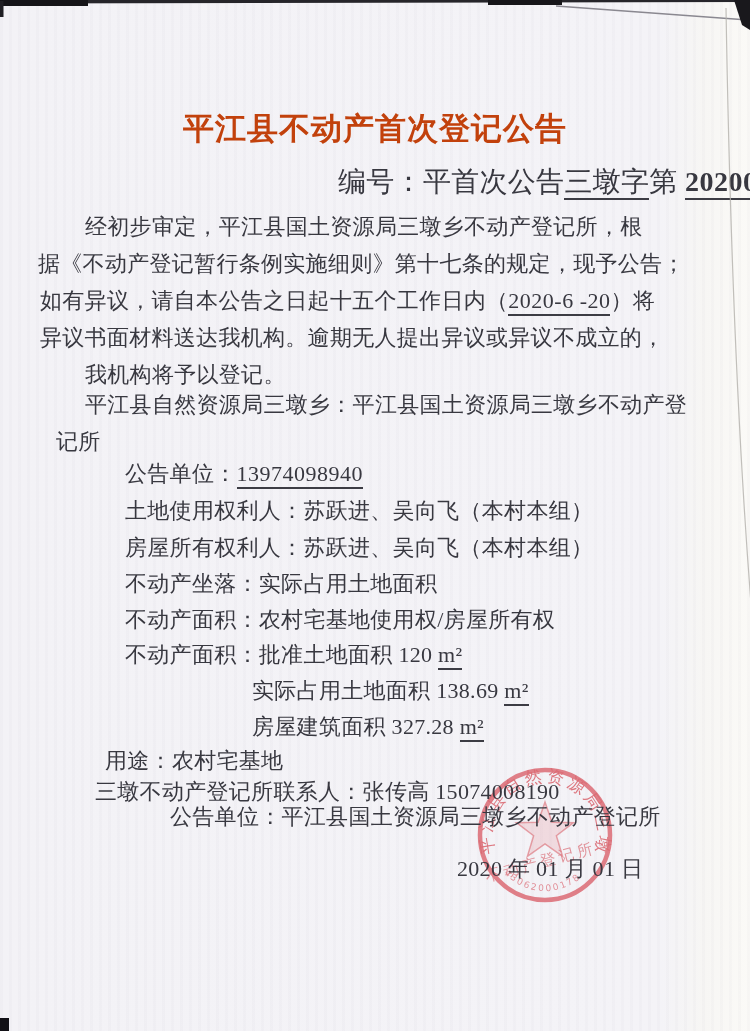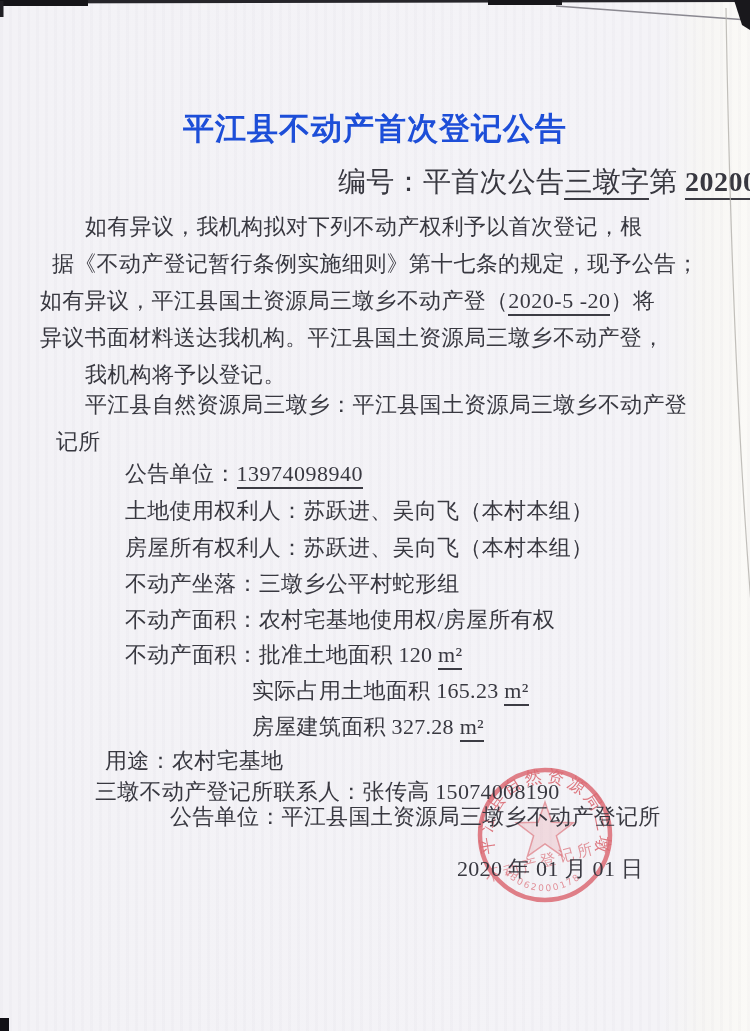--- a/index.html
+++ b/index.html
@@ -14,21 +14,21 @@
       repeating-linear-gradient(90deg, rgba(110,105,130,0.028) 0px, rgba(110,105,130,0.028) 3px, rgba(255,255,255,0) 3px, rgba(255,255,255,0) 9px),
       linear-gradient(90deg,#f3f2f6 0%,#f4f3f7 88%,#f7f6f4 94%,#fbfaf7 100%),
       #f4f3f7;
   }
   .txt{
     position:absolute;z-index:2;color:#383840;font-size:22px;line-height:1;
     letter-spacing:0.3px;white-space:nowrap;
   }
   .doc-title{
     left:0;right:0;top:113px;text-align:center;
-    font-size:31px;font-weight:bold;letter-spacing:1px;color:#1d4ed8;
+    font-size:31px;font-weight:bold;letter-spacing:1px;color:#c2410c;
   }
   .serial{top:168px;left:338px;font-size:28px;}
   .u{border-bottom:2px solid #3c3c44;padding-bottom:1px;}
   .code{font-weight:bold;letter-spacing:0.5px;}
   .num{letter-spacing:0.5px;}
   .seal-wrap{position:absolute;left:470px;top:760px;z-index:1;opacity:0.92;}
   .artifacts{position:absolute;inset:0;z-index:3;pointer-events:none;}
 </style>
 </head>
 <body>
@@ -52,45 +52,45 @@
     </text>
   </svg>
 </div>
 
 <div class="txt doc-title">平江县不动产首次登记公告</div>
 
 <div class="txt serial">
   <span>编号：平首次公告</span><span class="u">三墩字</span><span>第 </span><span class="u code">2020002</span><span> 号</span>
 </div>
 
-<div class="txt" style="left:85px;top:216px">如有异议，我机构拟对下列不动产权利予以首次登记，根</div>
-<div class="txt" style="left:52px;top:253px">据《不动产登记暂行条例实施细则》第十七条的规定，现予公告；</div>
+<div class="txt" style="left:85px;top:216px">经初步审定，平江县国土资源局三墩乡不动产登记所，根</div>
+<div class="txt" style="left:38px;top:253px">据《不动产登记暂行条例实施细则》第十七条的规定，现予公告；</div>
 <div class="txt" style="left:40px;top:290px">
-  <span>如有异议，平江县国土资源局三墩乡不动产登（</span><span class="u num">2020-5 -20</span><span>）将</span>
+  <span>如有异议，请自本公告之日起十五个工作日内（</span><span class="u num">2020-6 -20</span><span>）将</span>
 </div>
-<div class="txt" style="left:40px;top:327px">异议书面材料送达我机构。平江县国土资源局三墩乡不动产登，</div>
+<div class="txt" style="left:40px;top:327px">异议书面材料送达我机构。逾期无人提出异议或异议不成立的，</div>
 <div class="txt" style="left:85px;top:364px">我机构将予以登记。</div>
 
 <div class="txt" style="left:85px;top:394px">平江县自然资源局三墩乡：平江县国土资源局三墩乡不动产登</div>
 <div class="txt" style="left:56px;top:431px">记所</div>
 
 <div class="txt" style="left:125px;top:463px">
   <span>公告单位：</span><span class="u num">13974098940</span>
 </div>
 
 <div class="txt" style="left:125px;top:500px">土地使用权利人：苏跃进、吴向飞（本村本组）</div>
 <div class="txt" style="left:125px;top:537px">房屋所有权利人：苏跃进、吴向飞（本村本组）</div>
-<div class="txt" style="left:125px;top:573px">不动产坐落：三墩乡公平村蛇形组</div>
+<div class="txt" style="left:125px;top:573px">不动产坐落：实际占用土地面积</div>
 <div class="txt" style="left:125px;top:609px">不动产面积：农村宅基地使用权/房屋所有权</div>
 
 <div class="txt" style="left:125px;top:644px">
   <span>不动产面积：批准土地面积 120 </span><span class="u">m²</span>
 </div>
 <div class="txt" style="left:252px;top:680px">
-  <span>实际占用土地面积 165.23 </span><span class="u">m²</span>
+  <span>实际占用土地面积 138.69 </span><span class="u">m²</span>
 </div>
 <div class="txt" style="left:252px;top:716px">
   <span>房屋建筑面积 327.28 </span><span class="u">m²</span>
 </div>
 
 <div class="txt" style="left:105px;top:750px">用途：农村宅基地</div>
 <div class="txt" style="left:95px;top:781px">三墩不动产登记所联系人：张传高 15074008190</div>
 <div class="txt" style="left:170px;top:806px">公告单位：平江县国土资源局三墩乡不动产登记所</div>
 <div class="txt" style="left:457px;top:858px">2020 年 01 月 01 日</div>
 

